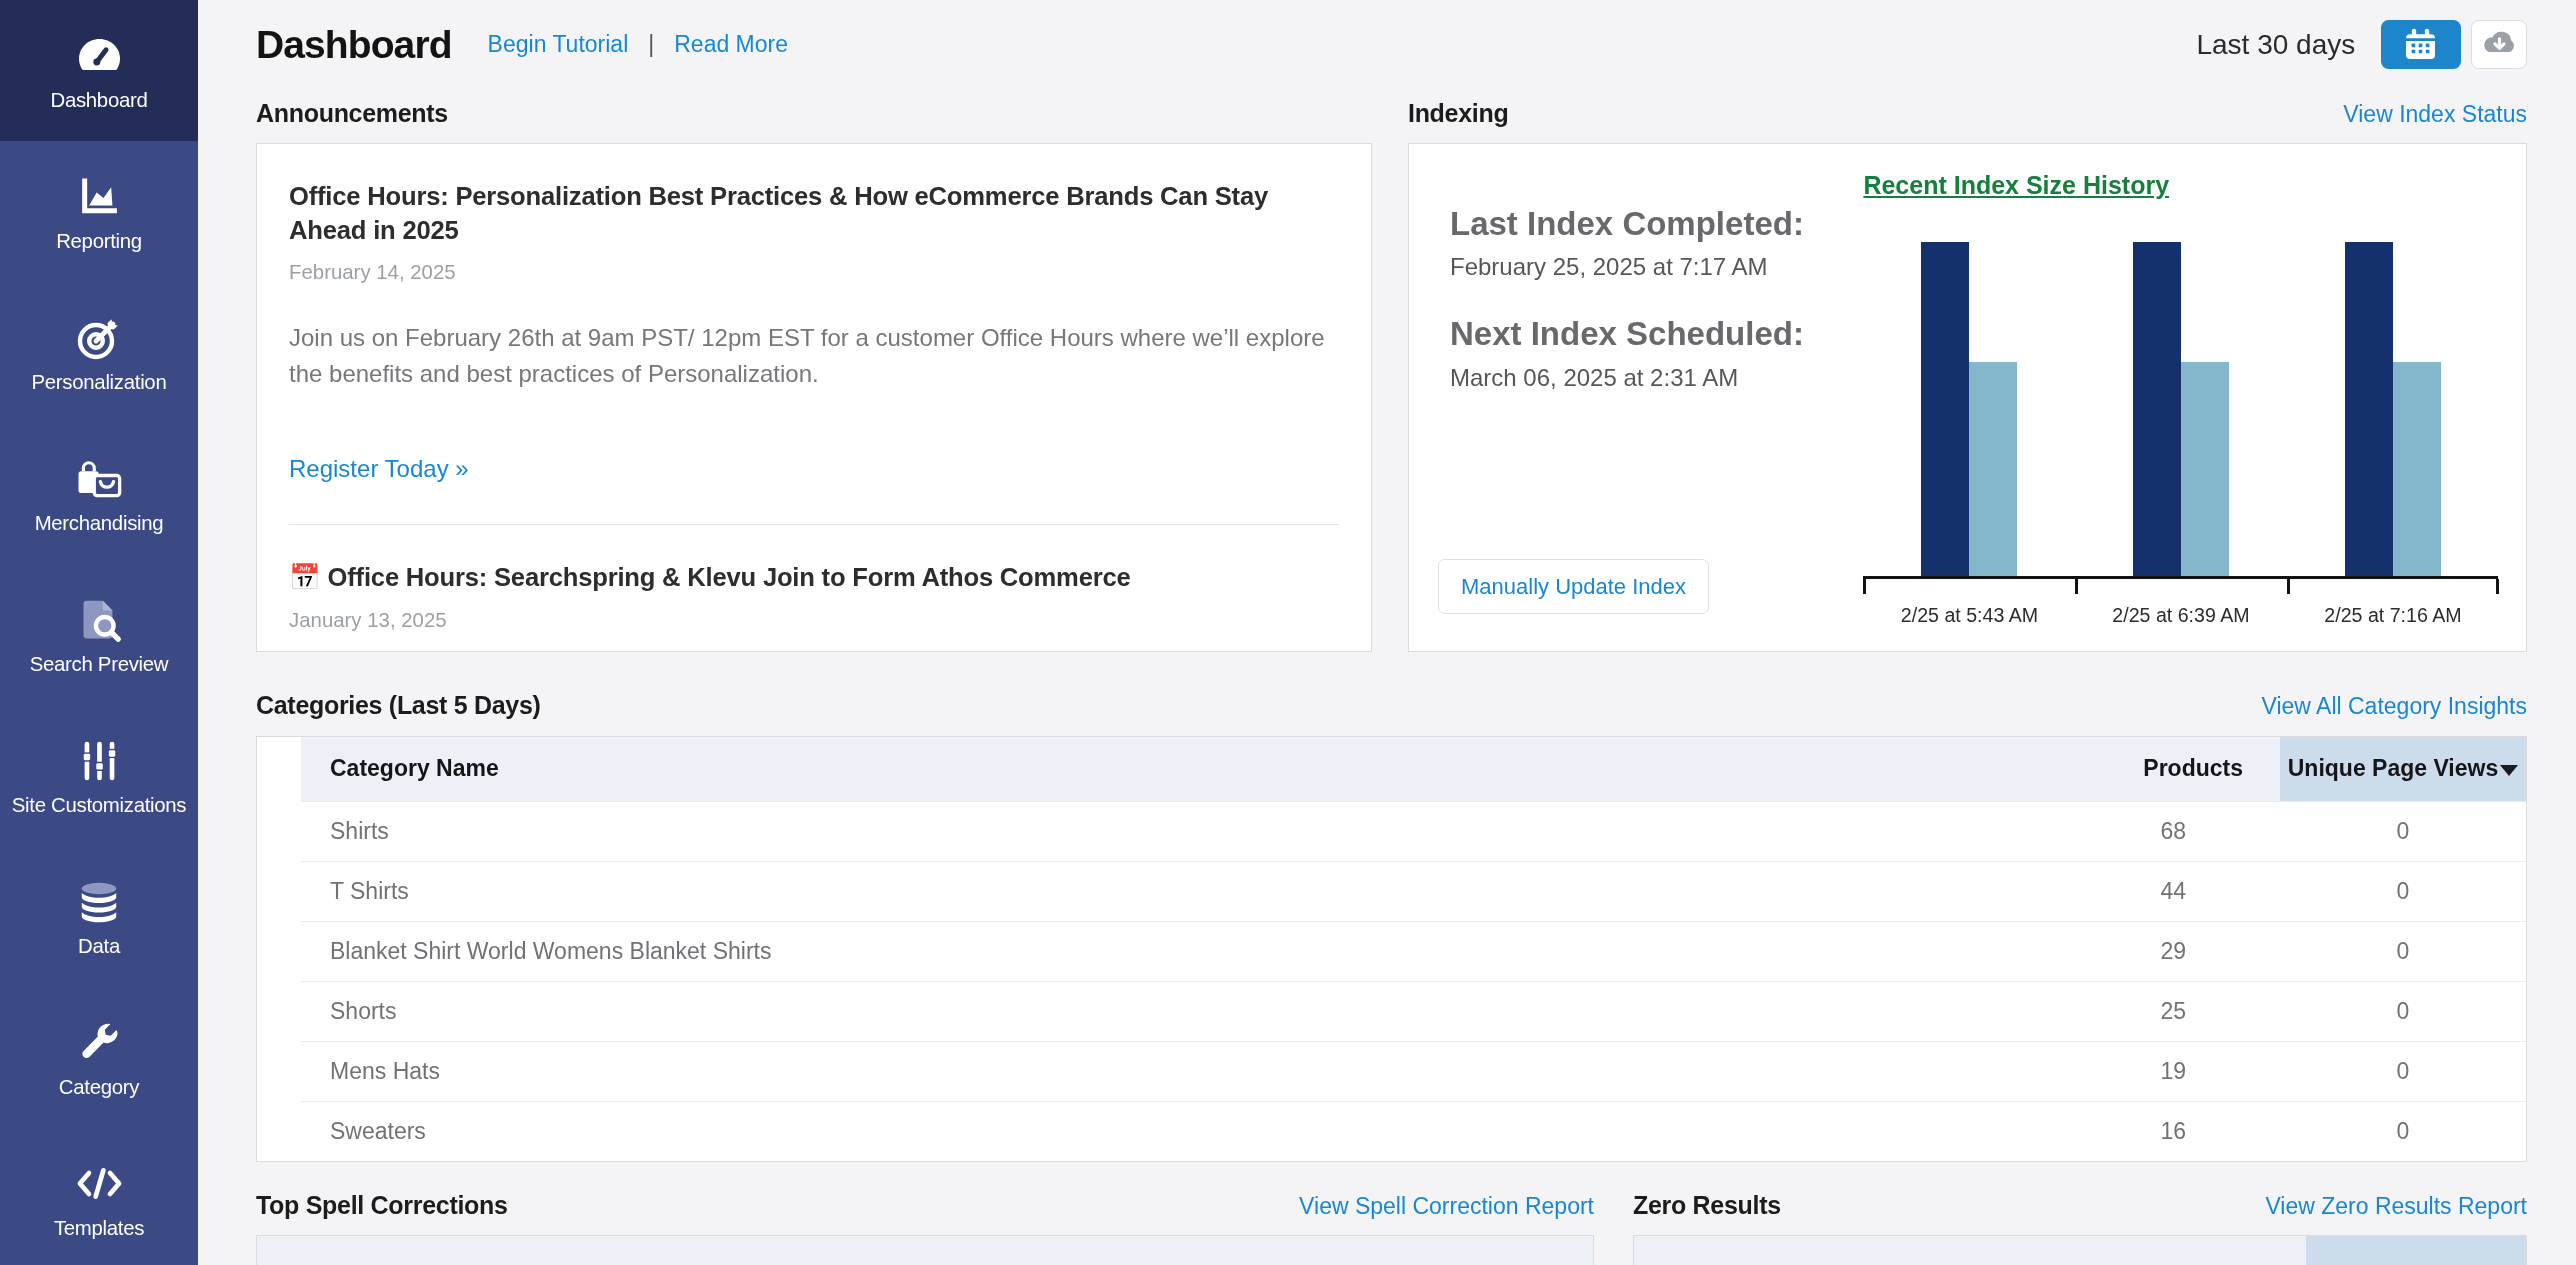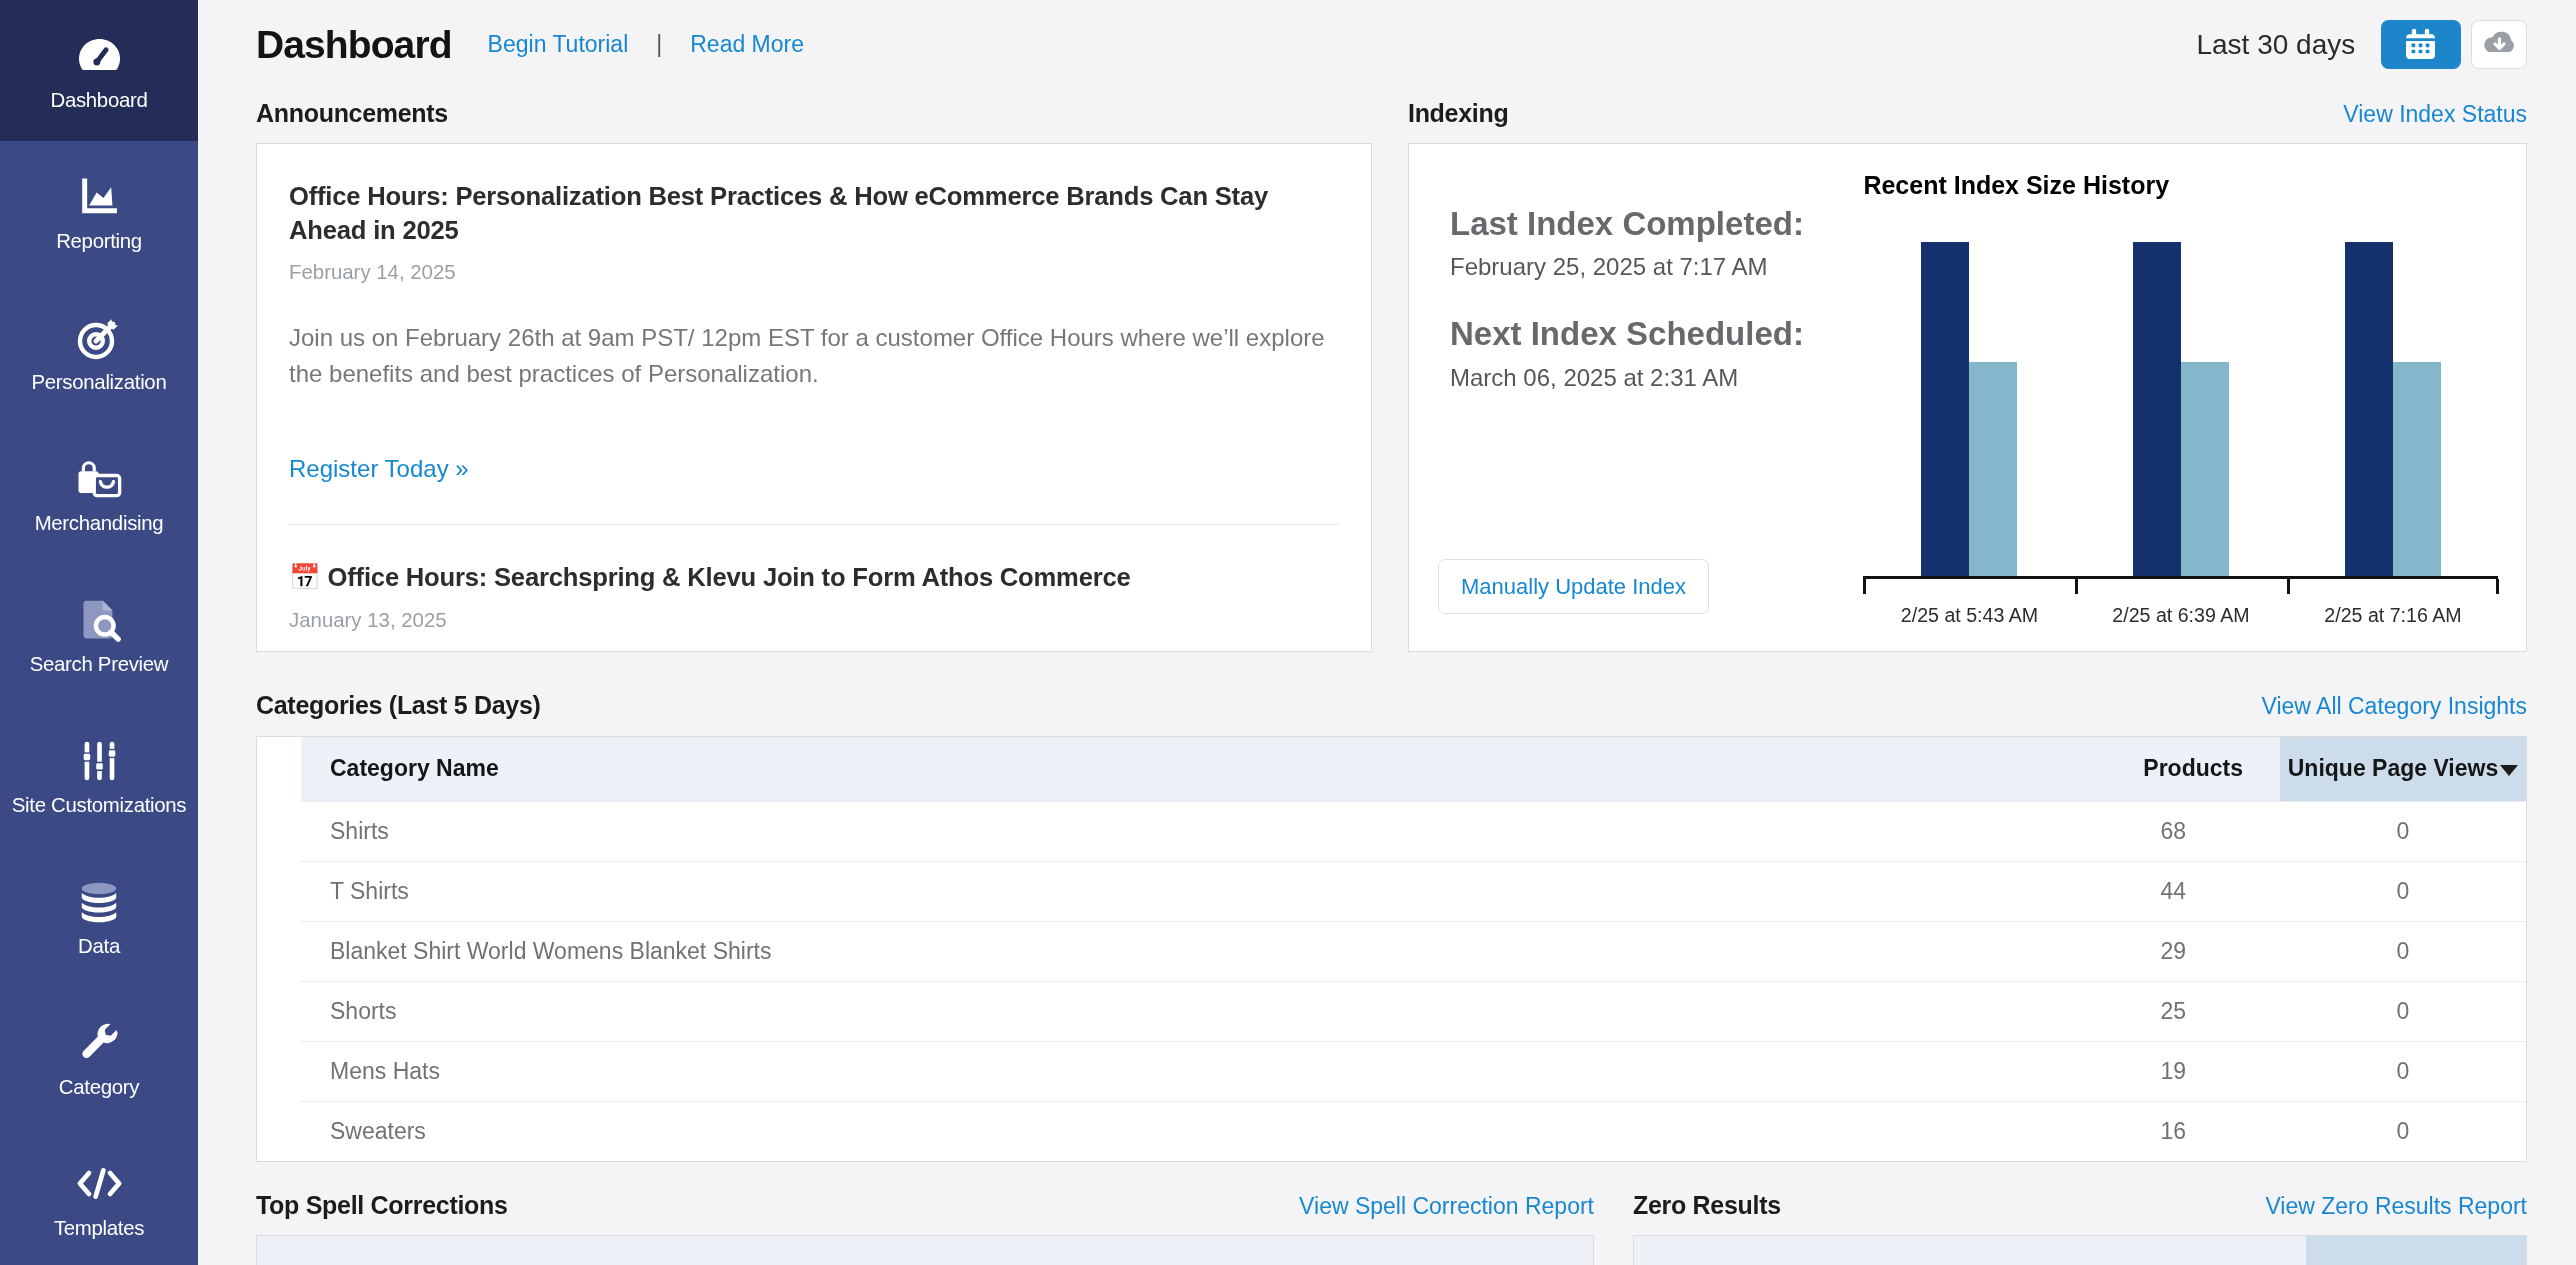--- a/index.html
+++ b/index.html
@@ -17,21 +17,21 @@
   .side-item { height:141px; display:flex; flex-direction:column; align-items:center; justify-content:center; color:#fff; cursor:pointer; }
   .side-item.active { background:#232d58; }
   .side-item .icon { height:53px; display:flex; align-items:center; justify-content:center; margin-bottom:6.8px; }
   .side-item .lbl { font-size:20.4px; letter-spacing:-0.3px; white-space:nowrap; }
 
   
   .content { position:absolute; left:256px; top:0; width:2271px; }
 
   .page-head { display:flex; align-items:center; padding-top:24px; height:65px; }
   h1 { font-size:39px; margin:0; color:#141414; letter-spacing:-0.9px; }
-  .head-links { margin-left:36px; font-size:23px; display:flex; gap:28px; align-items:center;text-align:right; }
+  .head-links { margin-left:36px; font-size:23px; display:flex; gap:20px; align-items:center;text-align:right; }
   .pipe { color:#555; }
   .spacer { flex:1; }
   .range { font-size:28px; color:#2b2b2b; margin-right:25.6px; }
   .btn-cal { width:80px; height:49px; background:#1d86ca; border:none; border-radius:7.7px; display:flex; align-items:center; justify-content:center; cursor:pointer; }
   .btn-dl  { width:56px; height:49px; background:#fff; border:1.7px solid #dcdcdf; border-radius:7.7px; margin-left:10.2px; display:flex; align-items:center; justify-content:center; cursor:pointer; }
 
   .sect-head { display:flex; align-items:baseline; margin-top:34px; margin-bottom:15.3px; }
   h2 { font-size:25px; margin:0; color:#1c1c1c; letter-spacing:-0.3px; }
   .sect-link { font-size:23px; margin-left:auto; }
 
@@ -48,21 +48,21 @@
   .ann-body  { font-size:24px; color:#75777a; line-height:1.5; margin-top:36px; }
   .ann-link  { display:inline-block; font-size:24px; margin-top:39px; }
   hr.ann-sep { border:none; border-top:1.7px solid #e6e6e8; margin:41px 0 36px; }
 
   .idx-panel { height:509px; position:relative; padding:41px 0 0 41px; }
   .idx-label { font-size:33px; font-weight:bold; color:#67696c;margin-top:20px; }
   .idx-value { font-size:24px; color:#55585a; margin-top:10.2px; margin-bottom:34px; }
   .btn-update { position:absolute; left:29px; bottom:37px; background:#fff; border:1.7px solid #e0e0e2; border-radius:6.8px; color:#1787d2; font-size:22px; padding:13.6px 22px; cursor:pointer; }
 
   .chart { position:absolute; left:451px; top:0; width:656px; height:509px; }
-  .chart-title { position:absolute; left:3.4px; top:27px; font-size:25px; font-weight:bold; color:#000000; }
+  .chart-title { position:absolute; left:3.4px; top:27px; font-size:25px; font-weight:bold; color:#15803d;text-decoration:underline; }
   .plot { position:absolute; left:3.4px; top:0; width:635px; height:435px; border-bottom:3.4px solid #121212; }
   .bar-group { position:absolute; bottom:0; display:flex; align-items:flex-end; }
   .bar { width:48px; }
   .tick { position:absolute; top:435px; width:2.6px; height:14.5px; background:#121212; }
   .x-label { position:absolute; top:460px; width:256px; text-align:center; font-size:19.6px; color:#2c2c2c; }
 
   
   .cat-panel { margin-top:10.2px; }
   .t-head { display:flex; height:64px; background:#edf1f7; align-items:stretch; font-weight:bold; font-size:23px; color:#141618; }
   .th-name { flex:1; display:flex; align-items:center; padding-left:29px; cursor:pointer; }

